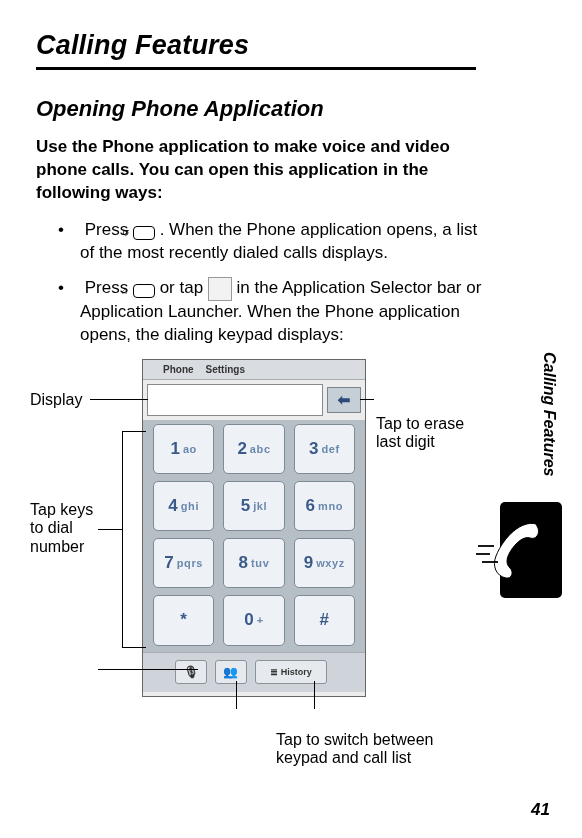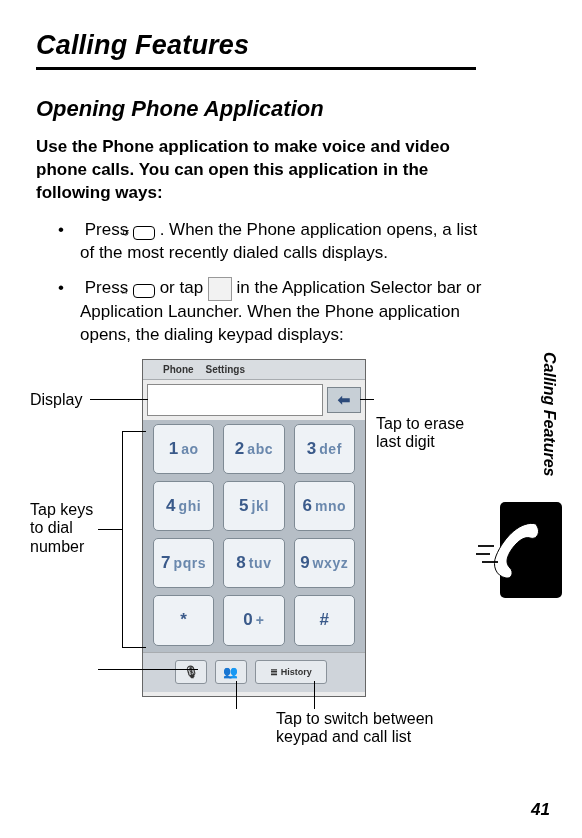--- a/index.html
+++ b/index.html
@@ -15,21 +15,21 @@
   .app-icon { width: 24px; height: 24px; border: 1px solid #999; background: #f2f2f2; vertical-align: middle; display: inline-block; }
   
   .diagram { position: relative; width: 452px; height: 410px; margin-top: 6px; }
   .phone-shot { position: absolute; left: 106px; top: 0; width: 224px; height: 338px; border: 1.3px solid #666; background: #ececec; }
   .menubar { height: 20px; background: #d9dde1; border-bottom: 1px solid #a8acb0; display: flex; align-items: center; font-size: 10px; color: #333; font-weight: bold; padding-left: 20px; gap: 12px; }
   .display-row { height: 40px; display: flex; align-items: center; padding: 4px; gap: 4px; }
   .display-field { flex: 1; height: 32px; background: #fff; border: 1px solid #8a8a8a; }
   .erase-btn { width: 34px; height: 26px; background: #c7cfd6; border: 1px solid #7a848c; display: flex; align-items: center; justify-content: center; color: #2c4a7a; font-size: 15px; font-weight: bold; }
   .keypad { padding: 4px 10px 6px 10px; display: grid; grid-template-columns: repeat(3, 1fr); gap: 7px 9px; background: #b6bec6; height: 232px; }
   .keybtn { background: #eef2f6; border: 1px solid #7e8a94; border-radius: 5px; display: flex; align-items: center; justify-content: center; gap: 3px; color: #3a5a8a; font-weight: bold; font-size: 17px; }
-  .keybtn .sub { font-size: 14px; color: #6a88ad; font-weight: bold; letter-spacing: 0.6px; }
+  .keybtn .sub { font-size: 11px; color: #6a88ad; font-weight: bold; letter-spacing: 0.6px; }
   .bottom-row { height: 40px; background: #cfd4da; border-top: 1px solid #a8acb0; display: flex; align-items: center; padding: 6px 32px; gap: 8px; }
   .soft-btn { width: 32px; height: 24px; background: #e6eaee; border: 1px solid #8a929a; border-radius: 3px; display: flex; align-items: center; justify-content: center; font-size: 12px; color: #333; }
   .soft-btn.small { font-weight: bold; }
   .history-btn { flex: 0 0 72px; height: 24px; background: #e6eaee; border: 1px solid #8a929a; border-radius: 3px; display: flex; align-items: center; justify-content: center; font-size: 9px; color: #333; gap: 3px; font-weight: bold; }
   
   .callout { position: absolute; font-size: 16px; line-height: 1.18; }
   .lead { position: absolute; background: #000; }
   .lead.h { height: 1px; }
   .lead.v { width: 1px; }
   
@@ -146,21 +146,21 @@
     <div class="lead h" style="left:86px; top:288px; width:24px;"></div>
     <div class="lead h" style="left:62px; top:170px; width:24px;"></div>
 
     <div class="lead h" style="left:62px; top:310px; width:100px;"></div>
 
     <div class="callout" style="left:340px; top:18px; width:90px;margin-top:38px;">Tap to erase last digit</div>
     <div class="lead h" style="left:324px; top:40px; width:14px;"></div>
 
     <div class="lead v" style="left:200px; top:322px; height:28px;"></div>
 
-    <div class="callout" style="left:240px; top:351px; width:170px;">Tap to switch between keypad and call list</div>
+    <div class="callout" style="left:240px; top:372px; width:170px;">Tap to switch between keypad and call list</div>
     <div class="lead v" style="left:278px; top:322px; height:28px;"></div>
   </div>
 </div>
 
 <div class="side-label">Calling Features</div>
 <div class="handset-box">
   <svg width="86" height="70" viewBox="0 0 86 70">
     <g fill="#fff" stroke="#000" stroke-width="1">
       <path d="M60 8 C 46 4 28 20 20 40 C 16 50 20 60 30 62 C 36 63 38 56 34 52 C 30 48 30 43 34 36 C 40 26 48 20 54 22 C 60 24 64 18 62 12 Z"></path>
     </g>

